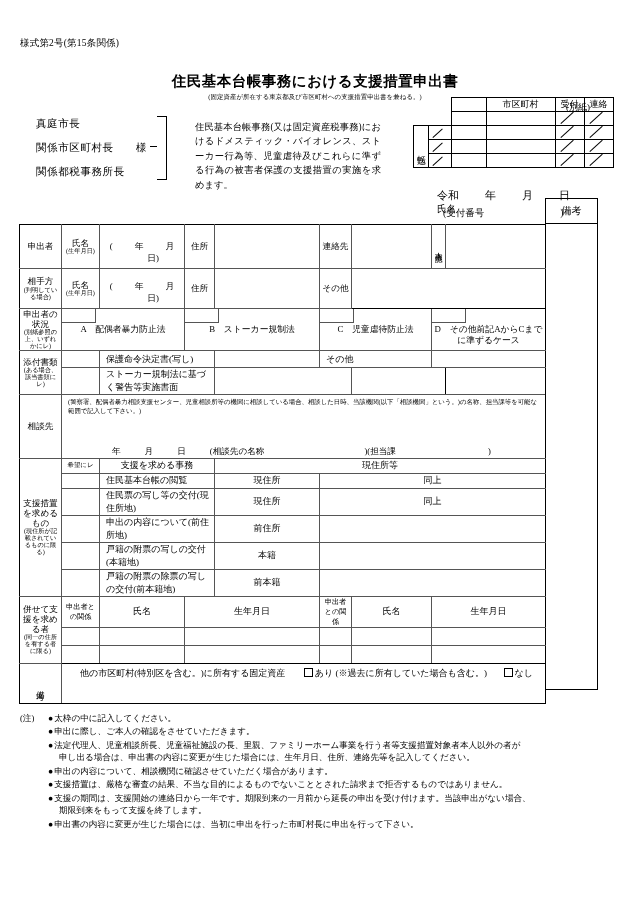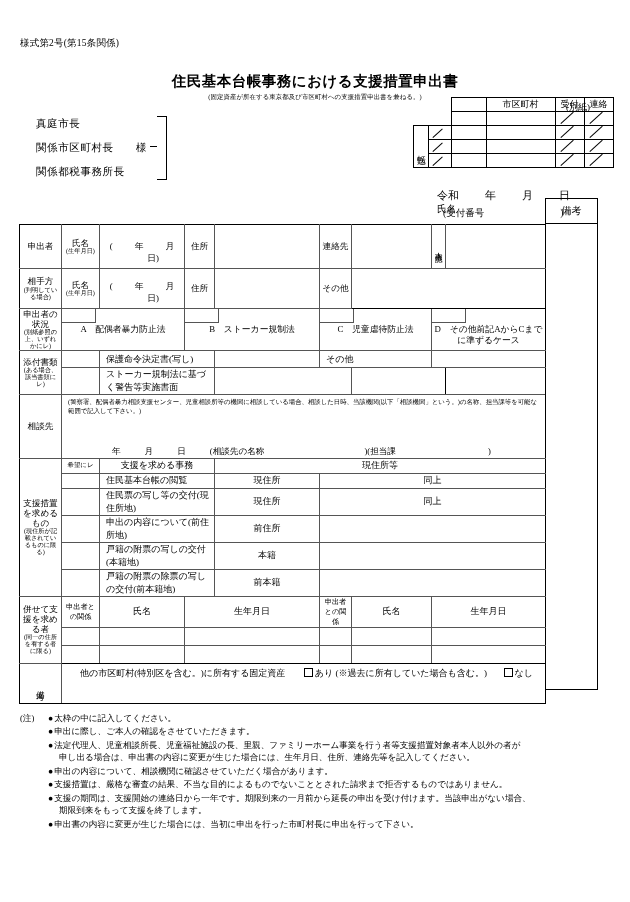--- a/index.html
+++ b/index.html
@@ -238,20 +238,21 @@
   <div class="t" id="doc-subtitle">(固定資産が所在する東京都及び市区町村への支援措置申出書を兼ねる。)</div>
   <div class="t" id="besshi">(別紙)</div>
 
   <div class="t addressee" id="addr0">真庭市長</div>
   <div class="t addressee" id="addr1">関係市区町村長</div>
   <div class="t addressee" id="addr2">関係都税事務所長</div>
   <div class="t" id="sama">様</div>
   <div id="brace"></div>
   <div id="brace-stem"></div>
 
+  <div class="tw" id="body-par">住民基本台帳事務(又は固定資産税事務)におけるドメスティック・バイオレンス、ストーカー行為等、児童虐待及びこれらに準ずる行為の被害者保護の支援措置の実施を求めます。</div>
 
   <table id="receipt">
     <tbody>
         <tr>
       <td class="rc-blank rc-w1"></td>
       <td class="rc-blank rc-w2"></td>
       <td class="rc-w3 rc-h"></td>
       <td class="rc-w4 rc-h">市区町村</td>
       <td class="rc-w5 rc-h">受付</td>
       <td class="rc-w6 rc-h">連絡</td>

